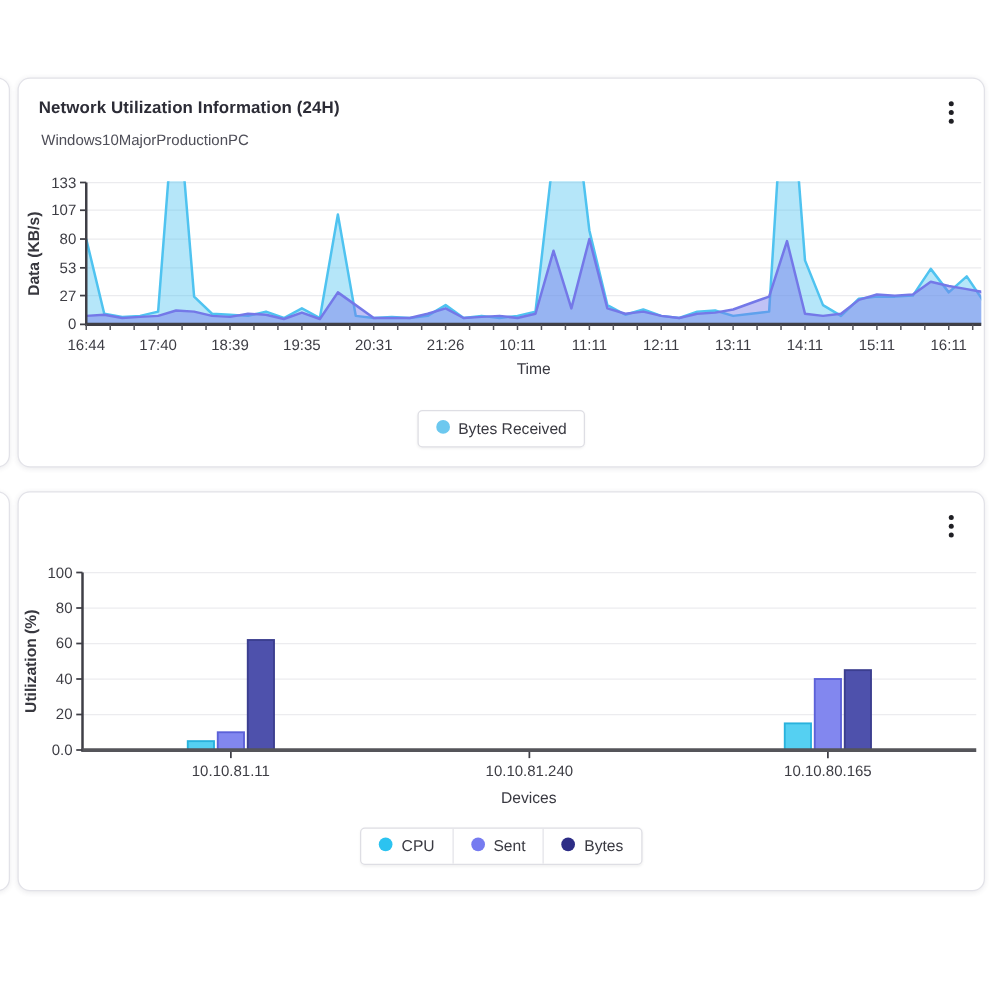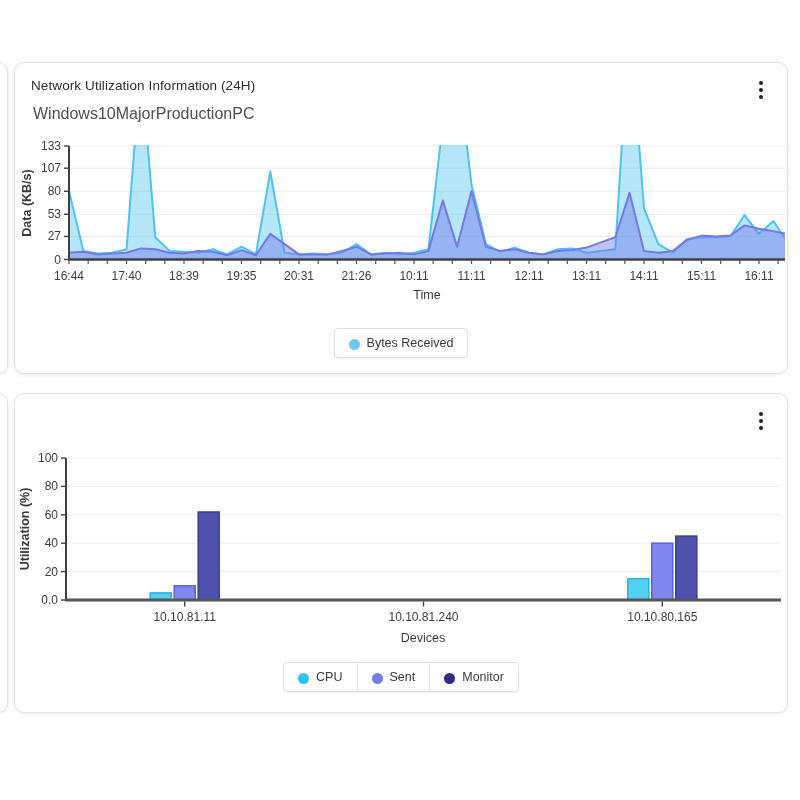--- a/index.html
+++ b/index.html
@@ -3,35 +3,35 @@
 <meta charset="utf-8">
 <style>
   html,body{margin:0;padding:0}
   body{width:800px;height:800px;background:#ffffff;font-family:"Liberation Sans",sans-serif;position:relative;overflow:hidden}
   .peek{position:absolute;left:-13px;width:19px;background:#fff;border:1px solid #e2e2e8;border-radius:10px;box-shadow:0 1px 4px rgba(60,60,80,.10)}
   #peek1{top:62px;height:310px}
   #peek2{top:393px;height:318px}
   .card{position:absolute;left:14px;width:772px;background:#fff;border:1px solid #e2e2e8;border-radius:10px;box-shadow:0 1px 4px rgba(60,60,80,.10)}
   #card1{top:62px;height:310px}
   #card2{top:393px;height:318px}
-  .card-title{position:absolute;left:16px;top:15px;font-size:13.5px;font-weight:normal;color:#2c2c36;margin:0;letter-spacing:.1px}
-  .subtitle{position:absolute;left:18px;top:42px;font-size:16px;color:#4e4e58}
+  .card-title{position:absolute;left:16px;top:15px;font-size:13.5px;font-weight:bold;color:#2c2c36;margin:0;letter-spacing:.1px}
+  .subtitle{position:absolute;left:18px;top:42px;font-size:12px;color:#4e4e58}
   .kebab{position:absolute;right:16px;top:13px;width:20px;height:28px;display:flex;flex-direction:column;align-items:center;justify-content:center;gap:3px;cursor:pointer}
   .kebab i{width:4px;height:4px;border-radius:50%;background:#1f1f24;display:block}
   svg.chart{position:absolute;left:0;top:0;overflow:visible}
   #chart1{top:0;width:772px;height:252px}
   #chart2{top:0;width:772px;height:262px}
   svg text{font-size:12px;fill:#3d3d44}
   svg .yname{font-weight:bold;fill:#38383f;font-size:12.5px}
   svg .xname{fill:#3a3a42;font-size:12.5px}
   .legend{position:absolute;left:0;right:0;display:flex;justify-content:center}
   #legend1{top:265px}
   #legend2{top:268px}
   .lg-box{display:inline-flex;border:1px solid #dedee4;border-radius:4px;background:#fff;box-shadow:0 1px 2px rgba(0,0,0,.05)}
-  .lg-item{display:flex;align-items:flex-end;gap:7px;padding:7px 14px;border-right:1px solid #e4e4e9;cursor:pointer;font-size:12.5px;color:#3a3a42;white-space:nowrap}
+  .lg-item{display:flex;align-items:flex-start;gap:7px;padding:7px 14px;border-right:1px solid #e4e4e9;cursor:pointer;font-size:12.5px;color:#3a3a42;white-space:nowrap}
   .lg-item:last-child{border-right:none}
   .lg-dot{width:11px;height:11px;border-radius:50%;flex:none}
 </style>
 </head>
 <body>
 
 <div class="peek" id="peek1"></div>
 <div class="peek" id="peek2"></div>
 
 <div class="card" id="card1">
@@ -183,17 +183,17 @@
         <div class="lg-item">
           <span class="lg-dot" style="background: rgb(44, 195, 240);"></span>
           <span>CPU</span>
         </div>
         <div class="lg-item">
           <span class="lg-dot" style="background: rgb(118, 123, 240);"></span>
           <span>Sent</span>
         </div>
         <div class="lg-item">
           <span class="lg-dot" style="background: rgb(45, 45, 134);"></span>
-          <span>Monitor</span>
+          <span>Bytes</span>
         </div>
       </div>
     </div>
 </div>
 
 </body></html>

